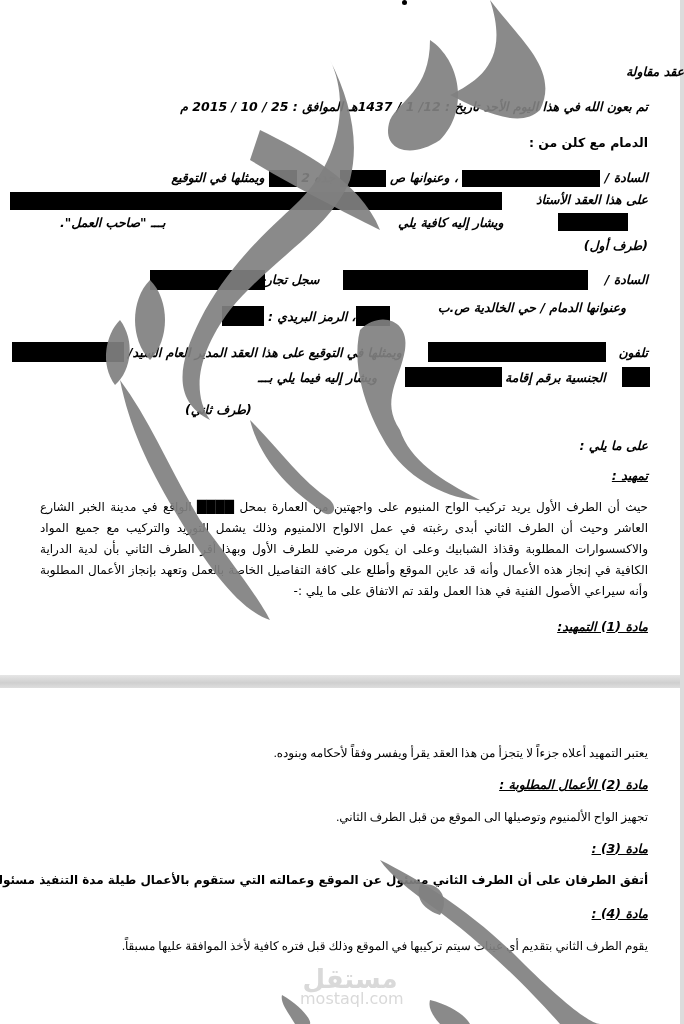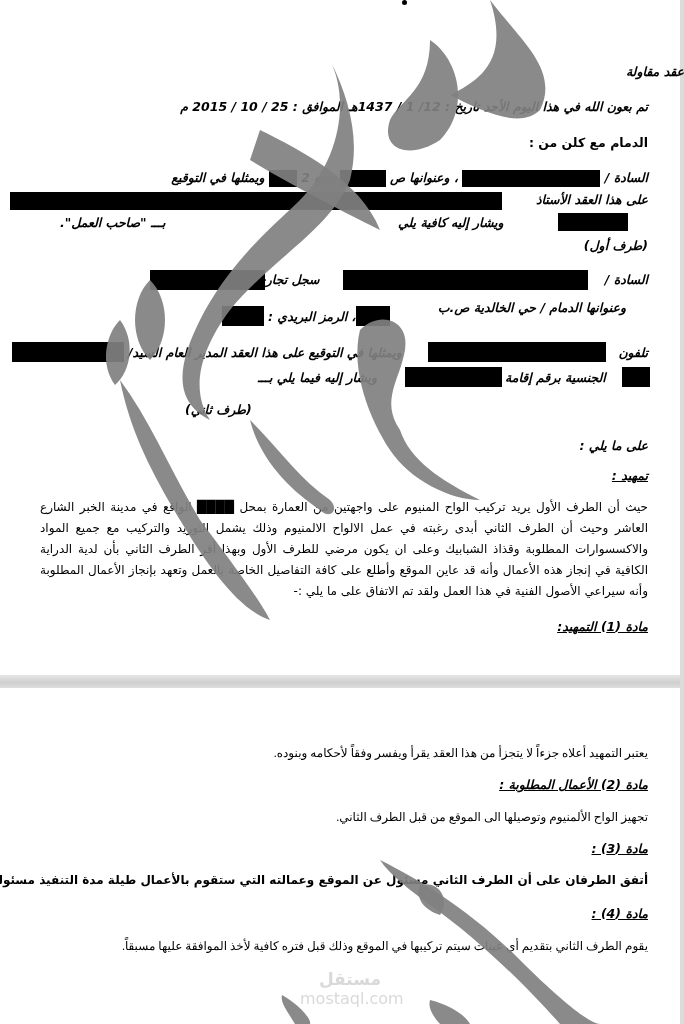--- a/index.html
+++ b/index.html
@@ -12,21 +12,21 @@
   .line { position:absolute; direction:rtl; white-space:nowrap; font-size:12.5px; line-height:16px; }
   .bi { font-weight:bold; font-style:italic; }
   .reg { font-size:12px;font-family:Liberation Serif, serif; }
   .b { font-weight:bold; }
   .u { text-decoration:underline; }
   .redact { display:inline-block; background:#000; height:17px; vertical-align:middle; }
   .abs-redact { position:absolute; background:#000; }
   .para { position:absolute; right:36px; width:608px; direction:rtl; text-align:justify; font-size:12px; line-height:21px; }
   .wm { position:absolute; left:0; top:0; width:684px; height:1024px; pointer-events:none; }
   .brand { position:absolute; left:300px; top:965px; width:100px; text-align:center; color:#d9d9d9; direction:rtl; }
-  .brand .ar { font-size:17px; font-weight:bold; line-height:28px; }
+  .brand .ar { font-size:26px; font-weight:bold; line-height:28px; }
   .brand .en { font-size:16px; line-height:12px; direction:ltr; }
 </style>
 </head>
 <body>
 
 <div class="page" id="page1"></div>
 <div class="gap"></div>
 <div class="page" id="page2"></div>
 <div class="rightedge"></div>
 

